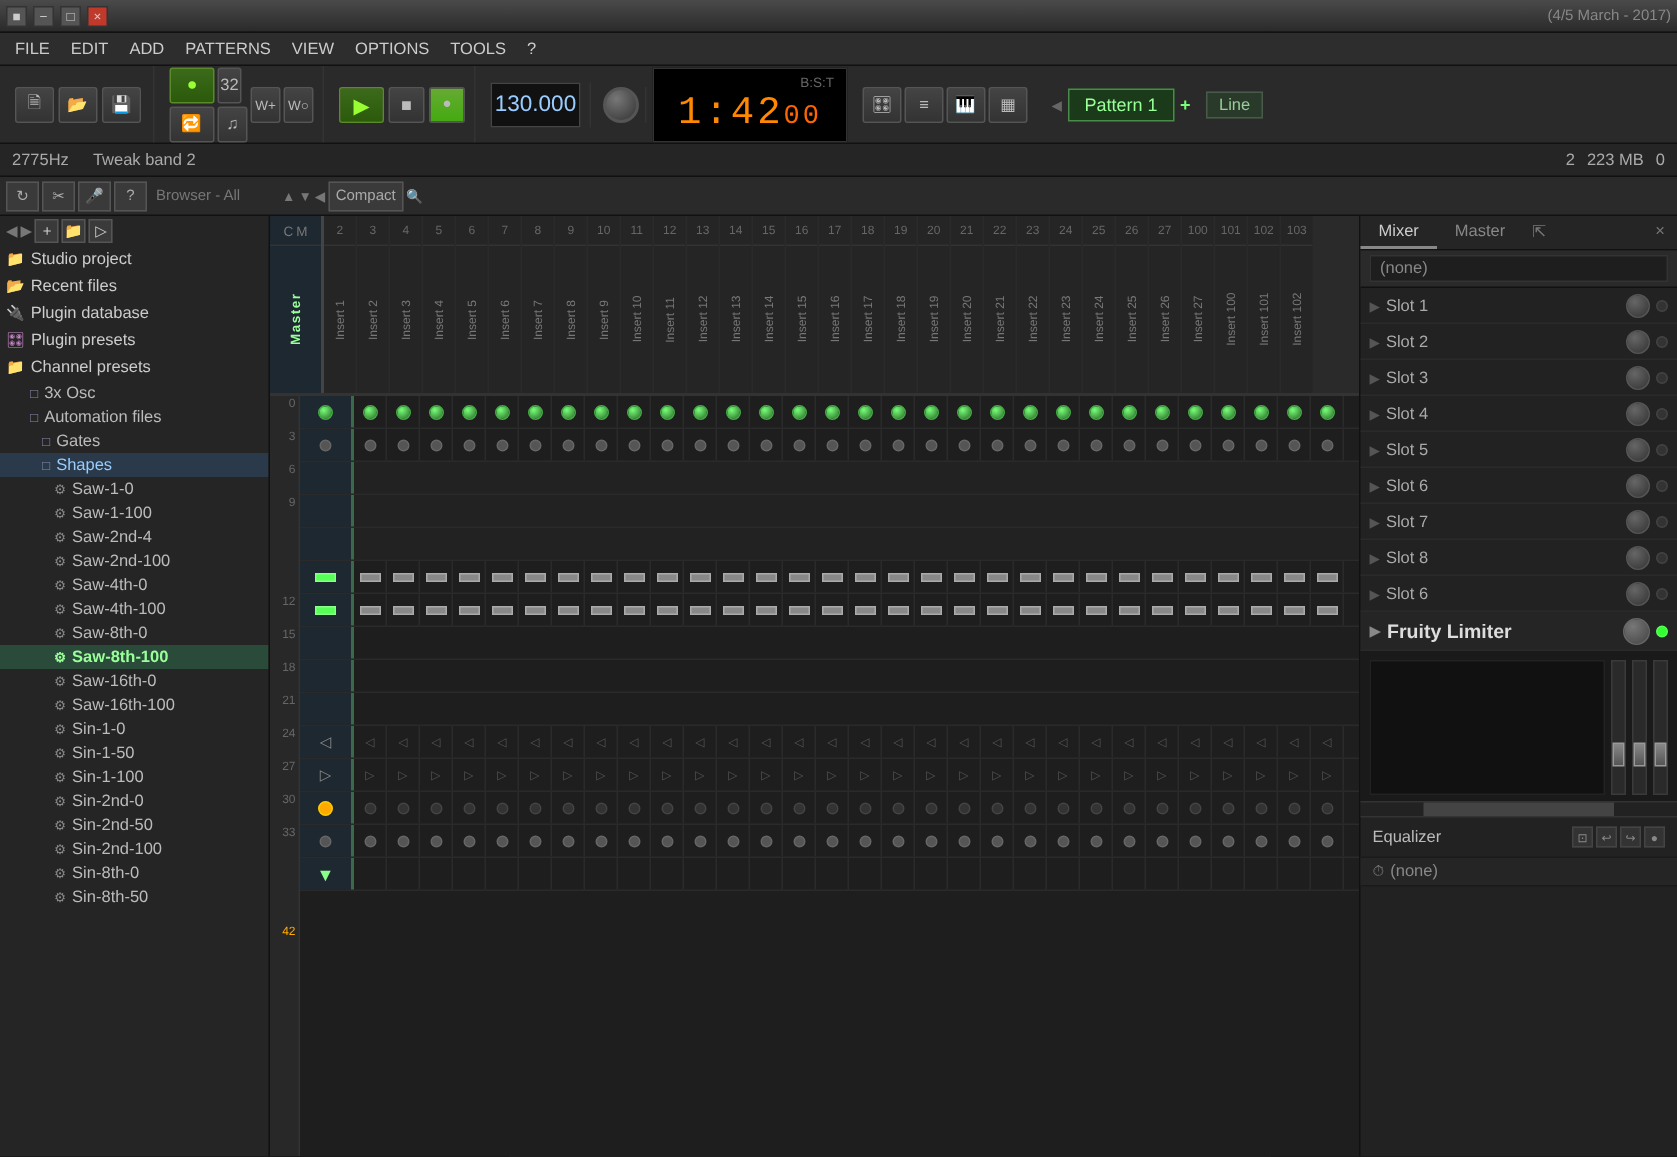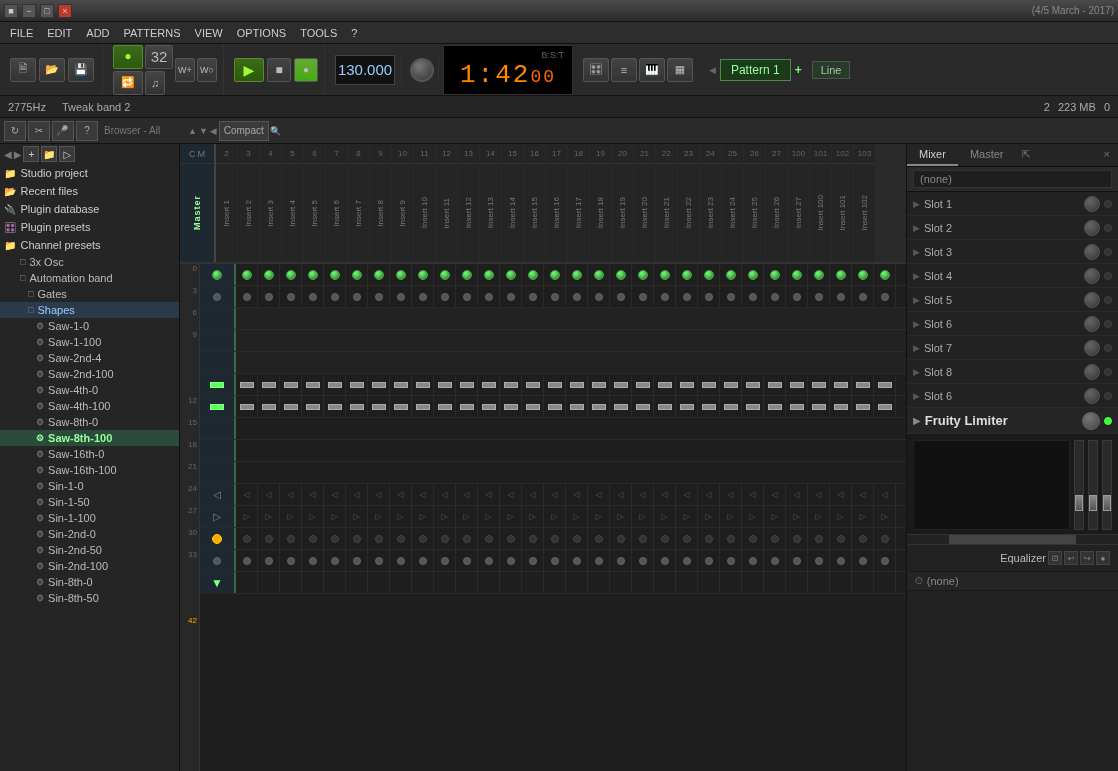--- a/index.html
+++ b/index.html
@@ -348,21 +348,20 @@
 
     
     .eq-area {
       padding: 4px;
       border-top: 1px solid #333;
     }
     .eq-title-row {
       display: flex;
       align-items: center;
       padding: 2px 4px;
-      text-align: right;
     }
     .eq-title { font-size: 11px; color: #bbb; flex: 1; }
     .eq-mini-btn {
       width: 14px; height: 14px;
       background: #333;
       border: 1px solid #444;
       display: flex; align-items: center; justify-content: center;
       font-size: 8px; color: #888; cursor: pointer;
       margin-left: 2px;
     }
@@ -441,21 +440,21 @@
   <div class="toolbar-group" style="border-right:1px solid #333;padding-right:8px;height:100%;display:flex;align-items:center;gap:3px;">
     <div class="tb-btn" title="New">🗎</div>
     <div class="tb-btn" title="Open">📂</div>
     <div class="tb-btn" title="Save">💾</div>
   </div>
 
   <div style="display:flex;align-items:center;gap:2px;padding:0 6px;border-right:1px solid #333;height:100%;">
     <div style="display:flex;flex-direction:column;gap:2px;">
       <div style="display:flex;gap:2px;">
         <div class="tb-btn active" style="width:30px;">⏺</div>
-        <div class="tb-btn" style="width:28px;font-size:15px;">32</div>
+        <div class="tb-btn" style="width:16px;font-size:11px;">32</div>
       </div>
       <div style="display:flex;gap:2px;">
         <div class="tb-btn" style="width:30px;">🔁</div>
         <div class="tb-btn" style="width:20px;" title="Song">♫</div>
       </div>
     </div>
     <div style="display:flex;flex-direction:column;gap:2px;">
       <div style="display:flex;gap:2px;">
         <div class="tb-btn" style="font-size:9px;width:20px;">W+</div>
         <div class="tb-btn" style="font-size:9px;width:20px;">W○</div>
@@ -568,21 +567,21 @@
       <span style="color:#8c8;font-size:10px;">📁</span>
       <span>Channel presets</span>
     </div>
 
     <div class="sidebar-item" style="padding-left:20px;">
       <span style="color:#88a;font-size:9px;">□</span>
       <span>3x Osc</span>
     </div>
     <div class="sidebar-item" style="padding-left:20px;">
       <span style="color:#88a;font-size:9px;">□</span>
-      <span>Automation band</span>
+      <span>Automation files</span>
     </div>
     <div class="sidebar-item" style="padding-left:28px;">
       <span style="color:#88a;font-size:9px;">□</span>
       <span>Gates</span>
     </div>
     <div class="sidebar-item active" style="padding-left:28px;">
       <span style="color:#88a;font-size:9px;">□</span>
       <span>Shapes</span>
     </div>
 

